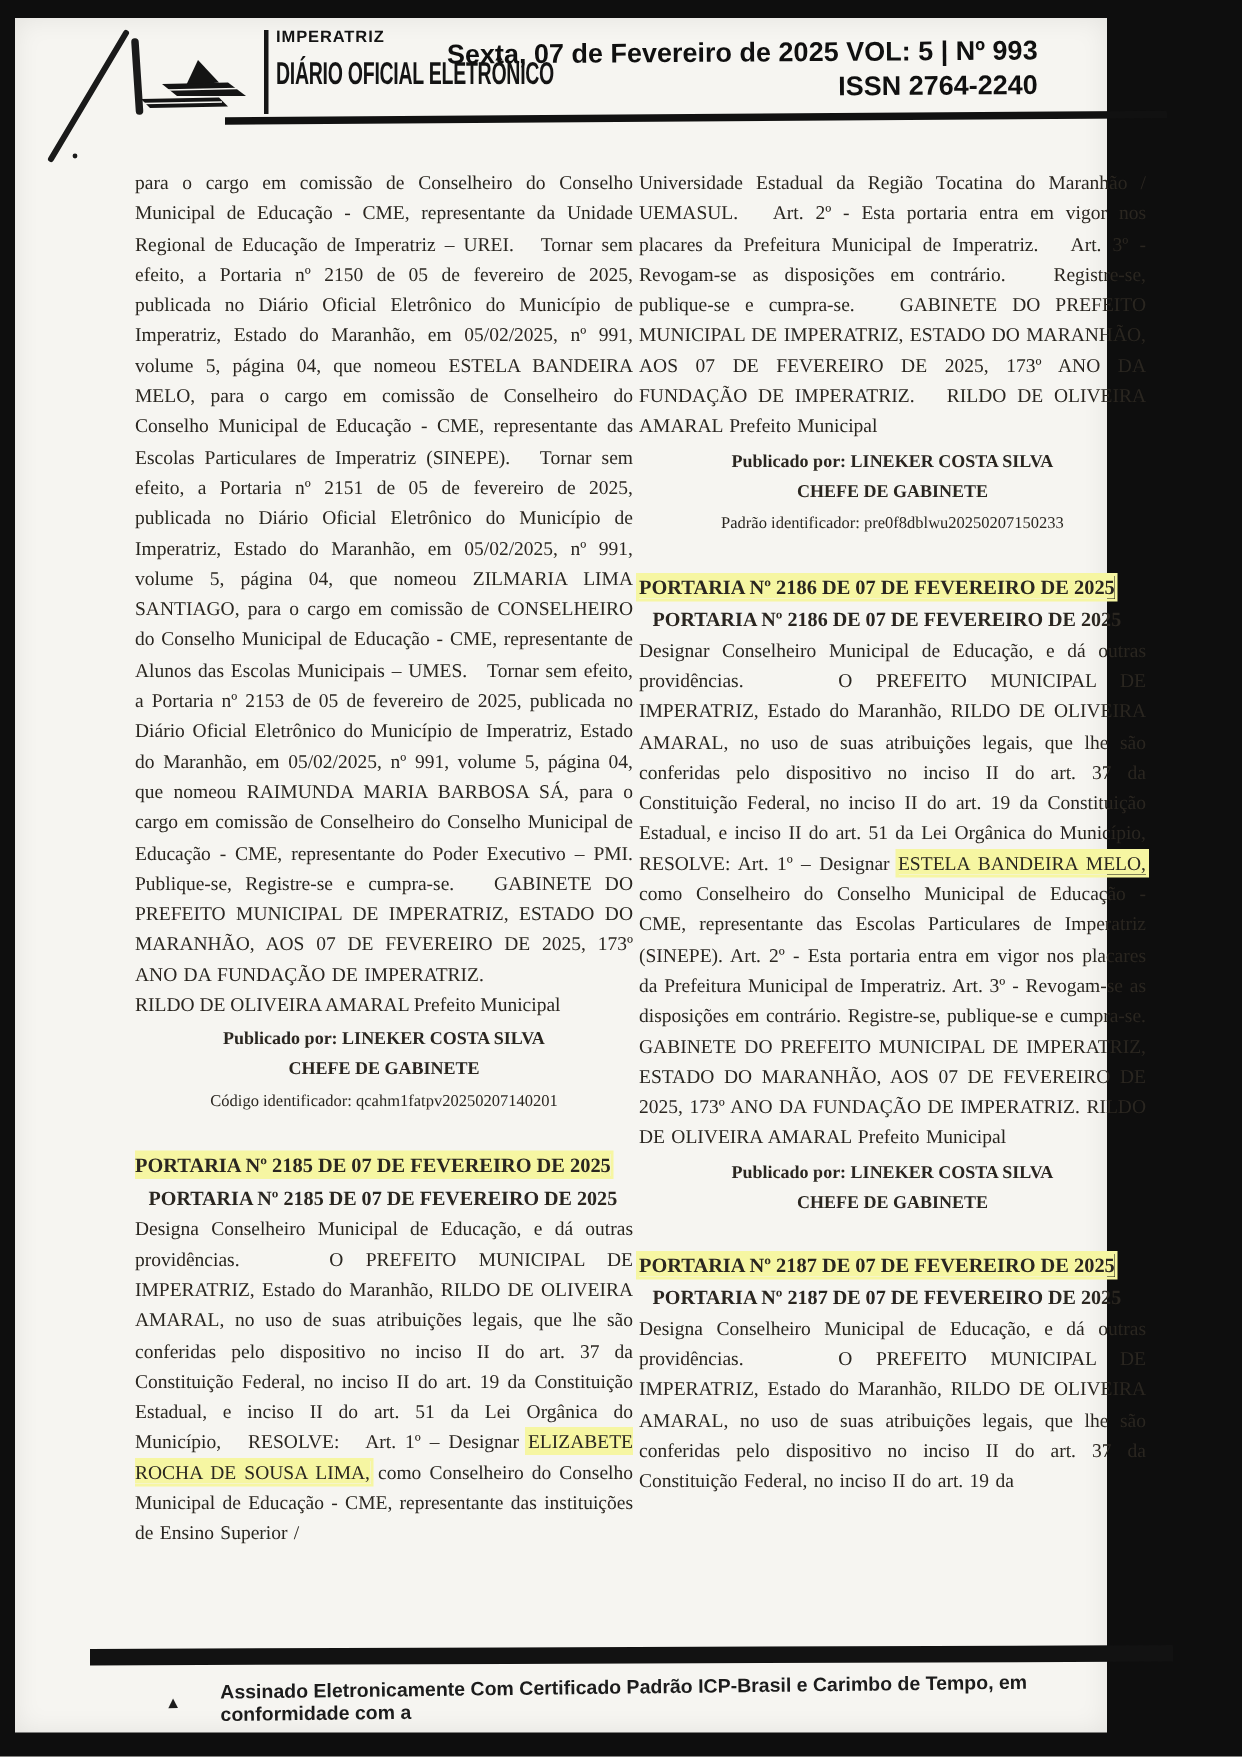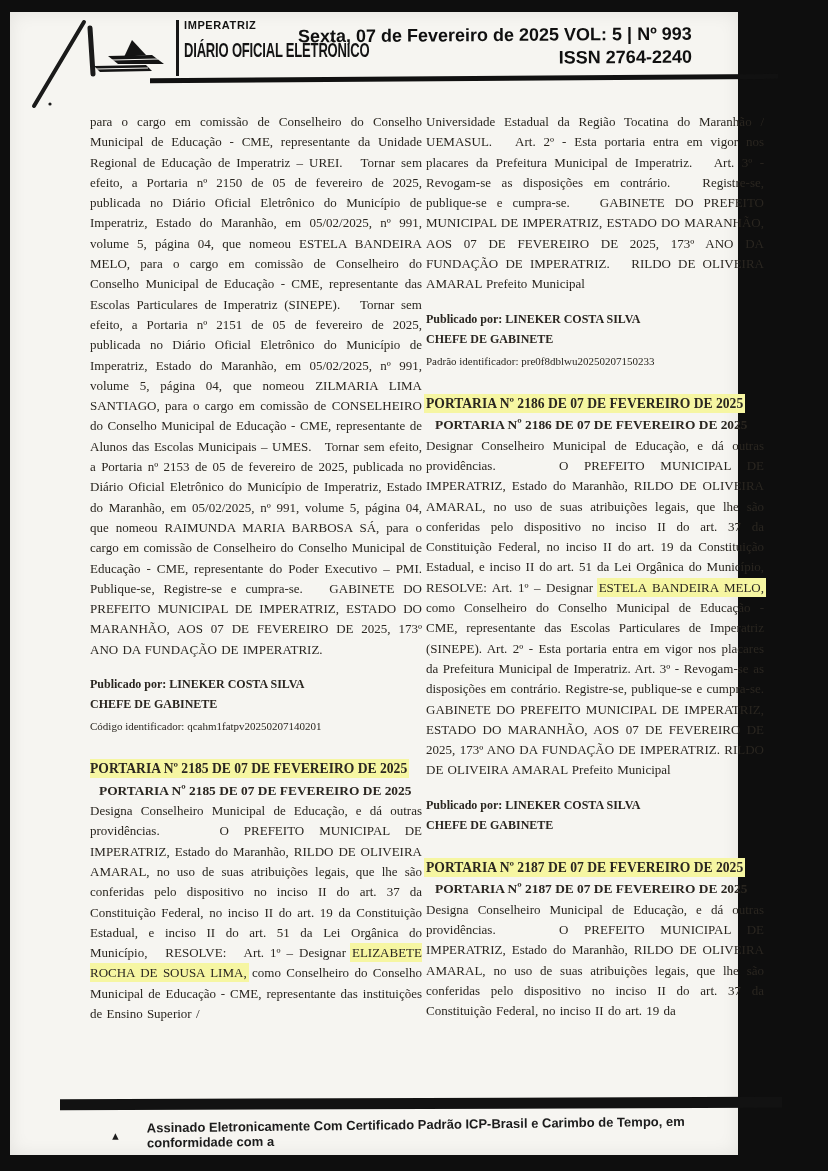--- a/index.html
+++ b/index.html
@@ -27,21 +27,21 @@
   .columns{
     position:absolute;left:80px;top:100px;width:680px;height:966px;overflow:hidden;
     display:flex;gap:4px;color:#2a2620;
   }
   .col{font-size:13px;line-height:20.3px;}
   .col.left{width:332px;}
   .col.right{width:338px;}
   p{margin:0;}
   .just{text-align:justify;word-spacing:1px;}
   .sig-line{text-align:left;}
-  .pub-block{text-align:left;line-height:20px;margin-top:14px;}
+  .pub-block{text-align:center;line-height:20px;margin-top:2px;}
   .pub-line{font-weight:bold;font-size:12px;}
   .code-line{font-size:11px;margin-top:2px;}
   .section{margin-top:22px;}
   .head{font-weight:bold;font-size:13.6px;line-height:21.5px;white-space:nowrap;}
   .head-repeat{font-weight:bold;font-size:13.4px;line-height:21.5px;margin-left:9px;white-space:nowrap;}
   .hl{background:#f6f6a2;box-shadow:0 0 0 2px #f6f6a2;}
   
   .footer-bar{position:absolute;left:50px;top:1086px;width:722px;height:11px;background:#121212;transform:rotate(-.2deg);}
   .footer-sign{position:absolute;left:100px;top:1105px;display:flex;align-items:center;gap:26px;
     font-family:"Liberation Sans",sans-serif;font-weight:bold;font-size:13px;color:#1c1c1c;transform:rotate(-.7deg);}
@@ -79,20 +79,21 @@
     <div>Sexta, 07 de Fevereiro de 2025 VOL: 5 | Nº 993</div>
     <div>ISSN 2764-2240</div>
   </div>
 
   <div class="header-rule"></div>
 
   <div class="columns">
 
     <section class="col left">
       <p class="just">para o cargo em comissão de Conselheiro do Conselho Municipal de Educação - CME, representante da Unidade Regional de Educação de Imperatriz – UREI.&nbsp;&nbsp; Tornar sem efeito, a Portaria nº 2150 de 05 de fevereiro de 2025, publicada no Diário Oficial Eletrônico do Município de Imperatriz, Estado do Maranhão, em 05/02/2025, nº 991, volume 5, página 04, que nomeou ESTELA BANDEIRA MELO, para o cargo em comissão de Conselheiro do Conselho Municipal de Educação - CME, representante das Escolas Particulares de Imperatriz (SINEPE).&nbsp;&nbsp; Tornar sem efeito, a Portaria nº 2151 de 05 de fevereiro de 2025, publicada no Diário Oficial Eletrônico do Município de Imperatriz, Estado do Maranhão, em 05/02/2025, nº 991, volume 5, página 04, que nomeou ZILMARIA LIMA SANTIAGO, para o cargo em comissão de CONSELHEIRO do Conselho Municipal de Educação - CME, representante de Alunos das Escolas Municipais – UMES.&nbsp;&nbsp; Tornar sem efeito, a Portaria nº 2153 de 05 de fevereiro de 2025, publicada no Diário Oficial Eletrônico do Município de Imperatriz, Estado do Maranhão, em 05/02/2025, nº 991, volume 5, página 04, que nomeou RAIMUNDA MARIA BARBOSA SÁ, para o cargo em comissão de Conselheiro do Conselho Municipal de Educação - CME, representante do Poder Executivo – PMI. Publique-se, Registre-se e cumpra-se.&nbsp;&nbsp; GABINETE DO PREFEITO MUNICIPAL DE IMPERATRIZ, ESTADO DO MARANHÃO, AOS 07 DE FEVEREIRO DE 2025, 173º ANO DA FUNDAÇÃO DE IMPERATRIZ.</p>
+      <p class="sig-line">RILDO DE OLIVEIRA AMARAL Prefeito Municipal</p>
       <div class="pub-block">
         <div class="pub-line">Publicado por: LINEKER COSTA SILVA</div>
         <div class="pub-line">CHEFE DE GABINETE</div>
         <div class="code-line">Código identificador: qcahm1fatpv20250207140201</div>
       </div>
 
       <div class="section">
         <div class="head"><span class="hl">PORTARIA Nº 2185 DE 07 DE FEVEREIRO DE 2025</span></div>
         <div class="head-repeat">PORTARIA Nº 2185 DE 07 DE FEVEREIRO DE 2025</div>
         <p class="just"><span>Designa Conselheiro Municipal de Educação, e dá outras providências.&nbsp;&nbsp;&nbsp; O PREFEITO MUNICIPAL DE IMPERATRIZ, Estado do Maranhão, RILDO DE OLIVEIRA AMARAL, no uso de suas atribuições legais, que lhe são conferidas pelo dispositivo no inciso II do art. 37 da Constituição Federal, no inciso II do art. 19 da Constituição Estadual, e inciso II do art. 51 da Lei Orgânica do Município,&nbsp;&nbsp; RESOLVE:&nbsp;&nbsp; Art. 1º – Designar </span><span class="hl">ELIZABETE ROCHA DE SOUSA LIMA,</span><span> como Conselheiro do Conselho Municipal de Educação - CME, representante das instituições de Ensino Superior /</span></p>

